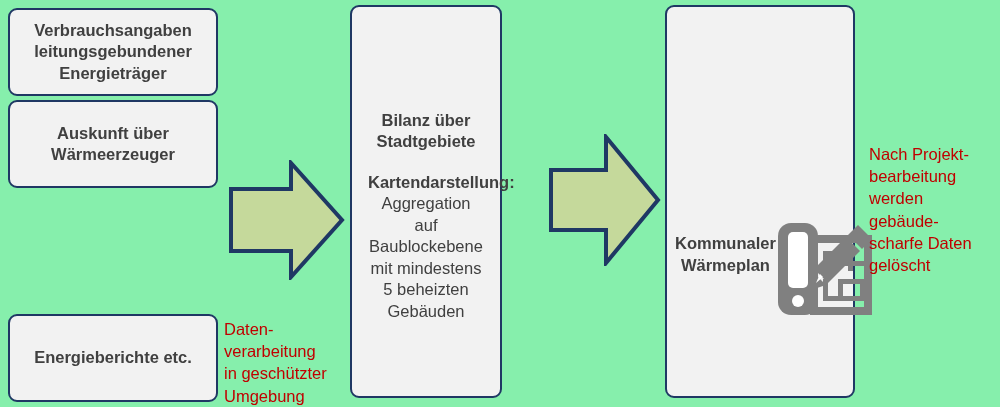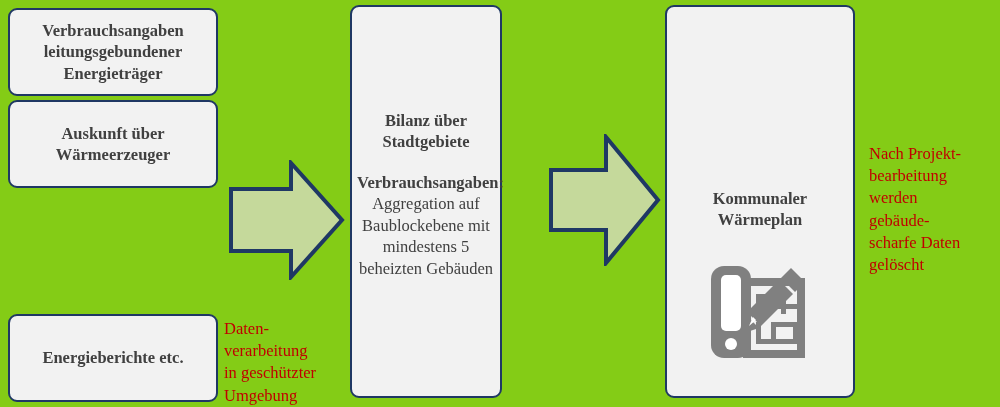--- a/index.html
+++ b/index.html
@@ -7,23 +7,22 @@
     padding: 0;
     background: #ffffff;
   }
   body {
     font-family: "Liberation Sans", sans-serif;
   }
   #canvas {
     position: relative;
     width: 1000px;
     height: 407px;
-    background: #84cc16;
+    background: #86efac;
     overflow: hidden;
-    font-family: Liberation Serif, serif;
   }
 
   
   .pbox {
     position: absolute;
     box-sizing: border-box;
     background: #f2f2f2;
     border: 2.5px solid #1f3864;
     border-radius: 9px;
     display: flex;
@@ -43,21 +42,21 @@
   .src1 { left: 8px;  top: 8px;   width: 210px; height: 88px; }
   .src2 { left: 8px;  top: 100px; width: 210px; height: 88px; }
   .src3 { left: 8px;  top: 212px; width: 210px; height: 88px; }
   .src4 { left: 8px;  top: 314px; width: 210px; height: 88px; }
 
   .midbox {
     left: 350px;
     top: 5px;
     width: 152px;
     height: 393px;
-    padding: 6px 5px;
+    padding: 6px 16px;
     justify-content: flex-start;
   }
   .mid-inner {
     margin-top: 97px;
     width: 100%;
   }
   .mid-title {
     font-weight: bold;
     font-size: 16.5px;
     line-height: 1.3;
@@ -82,21 +81,21 @@
     top: 5px;
     width: 190px;
     height: 393px;
     padding: 6px 8px;
     justify-content: flex-start;
   }
   .right-inner {
     margin-top: 175px;
     width: 100%;
     display: flex;
-    flex-direction: column;
+    flex-direction: row;
     align-items: center;
   }
   .right-title {
     font-weight: bold;
     font-size: 16.5px;
     line-height: 1.3;
     color: #404040;
   }
   .plan-icon {
     margin-top: 33px;
@@ -139,21 +138,21 @@
   <div class="arrow arrow1">
     <svg width="118" height="120" viewBox="0 0 118 120" xmlns="http://www.w3.org/2000/svg">
       <polygon points="3,29 63,29 63,3 114,60 63,117 63,91 3,91" fill="#c5d99b" stroke="#1f3864" stroke-width="4" stroke-linejoin="miter"></polygon>
     </svg>
   </div>
 
   <div class="pbox midbox">
     <div class="mid-inner">
       <div class="mid-title">Bilanz über Stadtgebiete</div>
       <div class="mid-gap"></div>
-      <div class="mid-sub-head">Verbrauchsangaben:</div>
+      <div class="mid-sub-head">Kartendarstellung:</div>
       <div class="mid-sub-body">Aggregation auf Baublockebene mit mindestens 5 beheizten Gebäuden</div>
     </div>
   </div>
 
   <div class="arrow arrow2">
     <svg width="114" height="132" viewBox="0 0 114 132" xmlns="http://www.w3.org/2000/svg">
       <polygon points="3,36 58,36 58,3 110,66 58,129 58,96 3,96" fill="#c5d99b" stroke="#1f3864" stroke-width="4" stroke-linejoin="miter"></polygon>
     </svg>
   </div>
 

